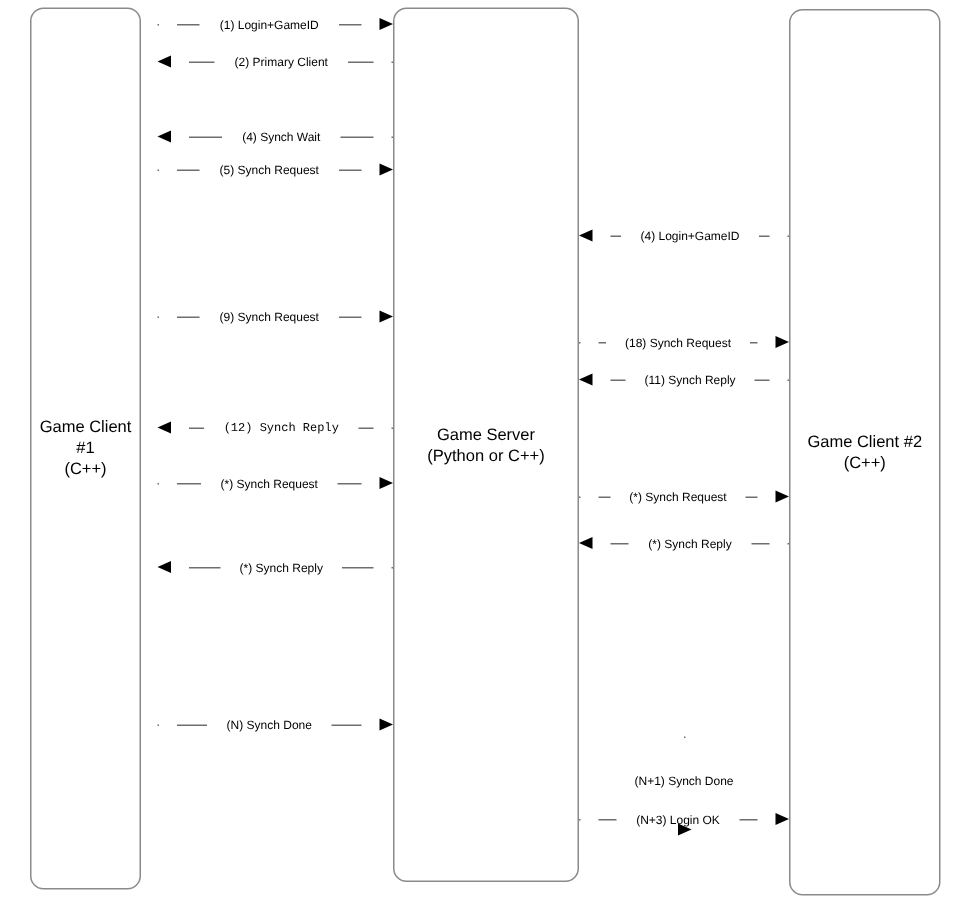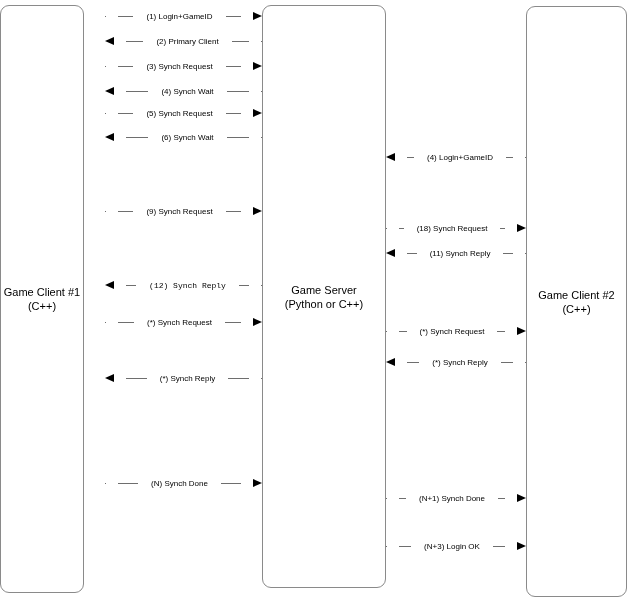--- a/index.html
+++ b/index.html
@@ -84,21 +84,21 @@
     width: 1px;
     height: 1px;
     background: #6e6e6e;
   }
 </style>
 </head>
 <body>
 
 <div id="diagram">
 
-  <div class="participant" style="left:0; top:5px; width:84px; height:588px;">
+  <div class="participant" style="left:20px; top:5px; width:74px; height:588px;">
     <div class="plabel">Game Client #1
 (C++)</div>
   </div>
 
   <div class="participant" style="left:262px; top:5px; width:124px; height:583px;">
     <div class="plabel">Game Server
 (Python or C++)</div>
   </div>
 
   <div class="participant" style="left:526px; top:6px; width:101px; height:591px;">
@@ -115,51 +115,37 @@
   </div>
 
   <div class="message" style="left:105px; top:34px; width:157px;">
     <div class="arrow arrow-left"></div>
     <div class="msg-line"></div>
     <div class="msg-text">(2) Primary Client</div>
     <div class="msg-line"></div>
     <div class="tail"></div>
   </div>
 
-  <div class="message" style="left:105px; top:59px; width:157px;">
-    <div class="tail"></div>
-    <div class="msg-line"></div>
-    <div class="msg-text">(3) Synch Request</div>
-    <div class="msg-line"></div>
-    <div class="arrow arrow-right"></div>
-  </div>
 
   <div class="message" style="left:105px; top:84px; width:157px;">
     <div class="arrow arrow-left"></div>
     <div class="msg-line"></div>
     <div class="msg-text">(4) Synch Wait</div>
     <div class="msg-line"></div>
     <div class="tail"></div>
   </div>
 
   <div class="message" style="left:105px; top:106px; width:157px;">
     <div class="tail"></div>
     <div class="msg-line"></div>
     <div class="msg-text">(5) Synch Request</div>
     <div class="msg-line"></div>
     <div class="arrow arrow-right"></div>
   </div>
 
-  <div class="message" style="left:105px; top:130px; width:157px;">
-    <div class="arrow arrow-left"></div>
-    <div class="msg-line"></div>
-    <div class="msg-text">(6) Synch Wait</div>
-    <div class="msg-line"></div>
-    <div class="tail"></div>
-  </div>
 
   <div class="message" style="left:386px; top:150px; width:140px;">
     <div class="arrow arrow-left"></div>
     <div class="msg-line"></div>
     <div class="msg-text">(4) Login+GameID</div>
     <div class="msg-line"></div>
     <div class="tail"></div>
   </div>
 
 
@@ -228,21 +214,21 @@
   </div>
 
   <div class="message" style="left:105px; top:476px; width:157px;align-items:center;">
     <div class="tail"></div>
     <div class="msg-line"></div>
     <div class="msg-text">(N) Synch Done</div>
     <div class="msg-line"></div>
     <div class="arrow arrow-right"></div>
   </div>
 
-  <div class="message" style="left:386px; top:491px; width:140px;">
+  <div class="message" style="left:386px; top:491px; width:140px;flex-direction:column;">
     <div class="tail"></div>
     <div class="msg-line"></div>
     <div class="msg-text">(N+1) Synch Done</div>
     <div class="msg-line"></div>
     <div class="arrow arrow-right"></div>
   </div>
 
 
   <div class="message" style="left:386px; top:539px; width:140px;">
     <div class="tail"></div>

